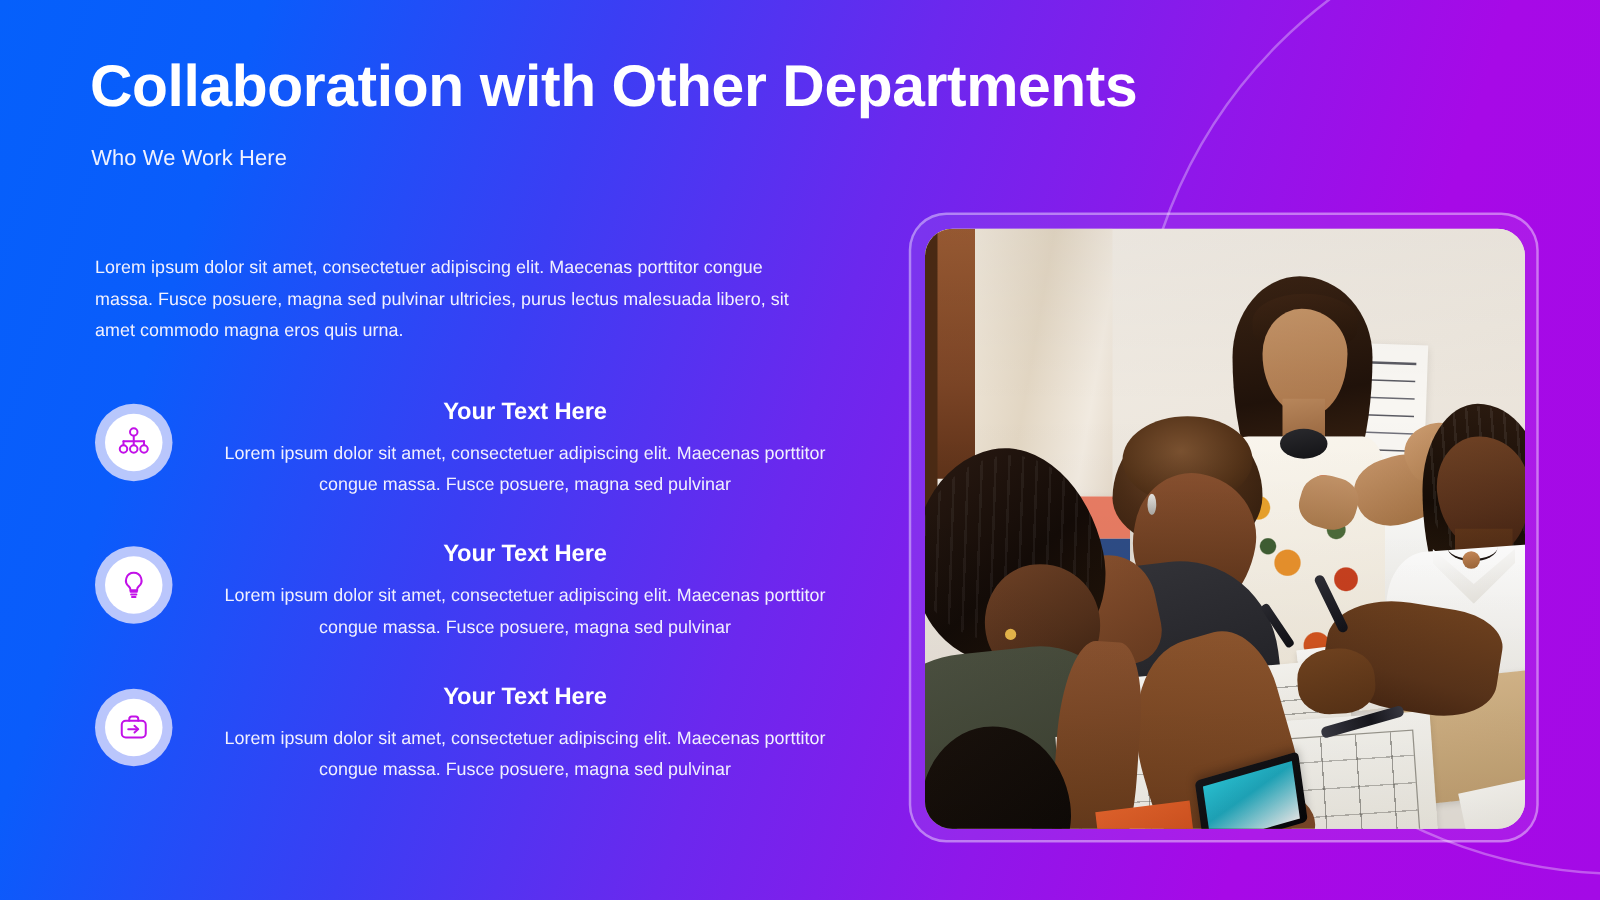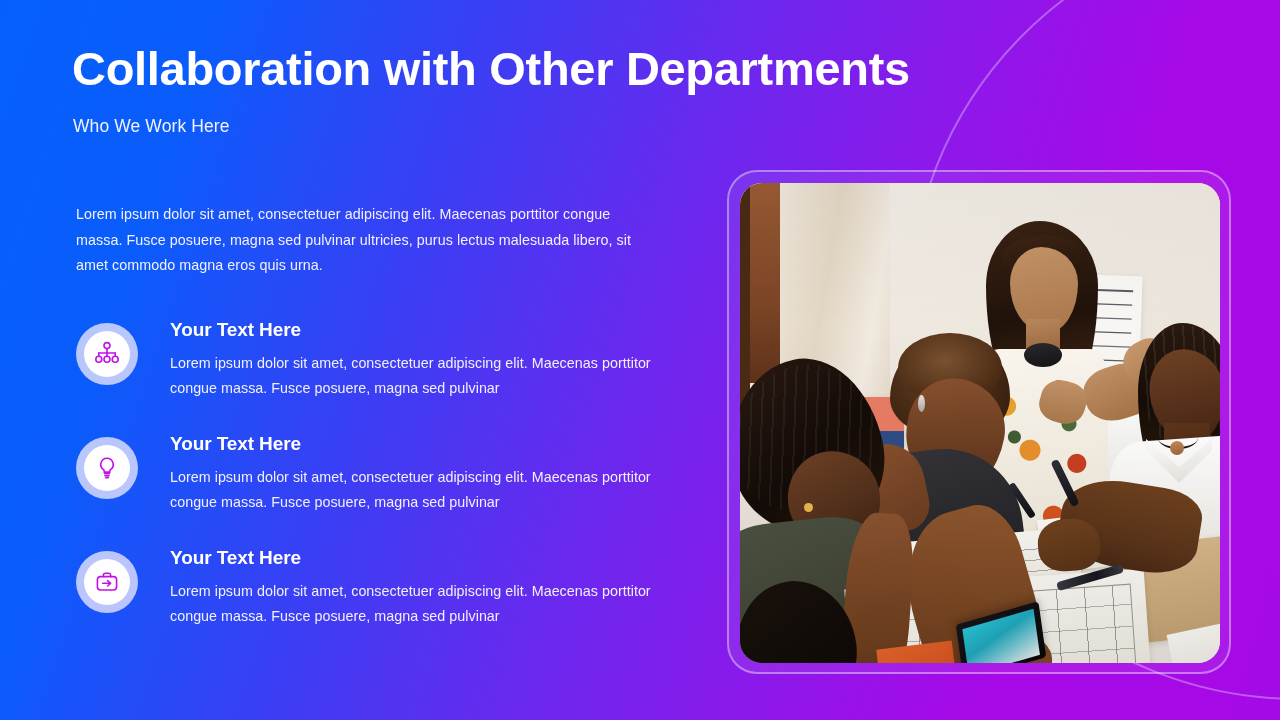--- a/index.html
+++ b/index.html
@@ -86,20 +86,21 @@
     color: #F2F1FE;
     letter-spacing: 0.06px;
   }
 
   
   .feature-list {
     position: absolute;
     left: 4px;
     top: 318px;
     width: 616px;
+    text-align: center;
   }
 
   .feature-item {
     position: relative;
     display: flex;
     align-items: flex-start;
     height: 114px;
   }
 
   .feature-icon-wrap {

